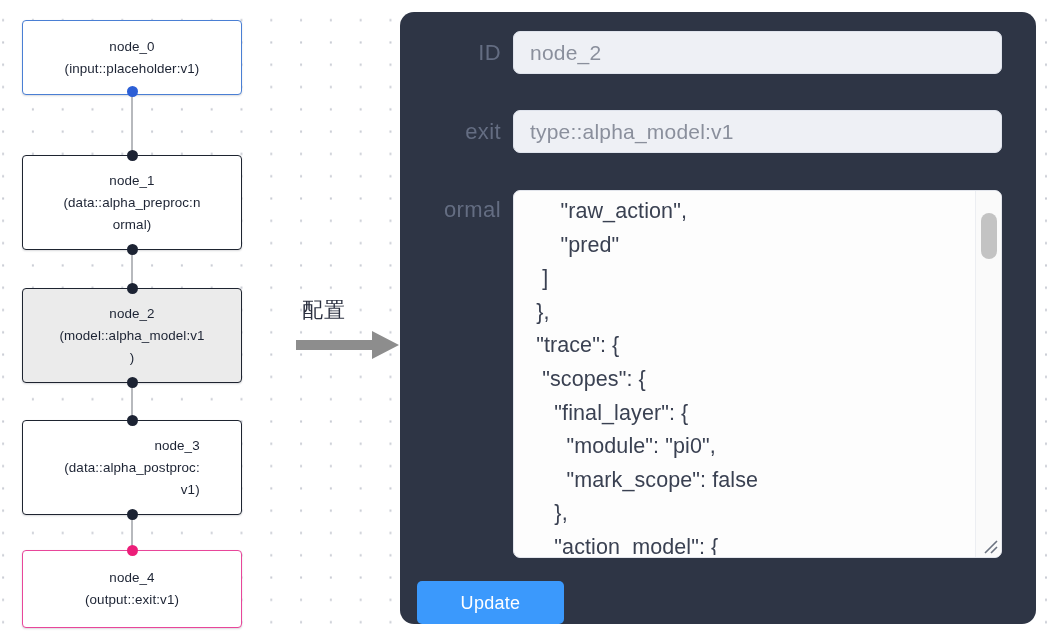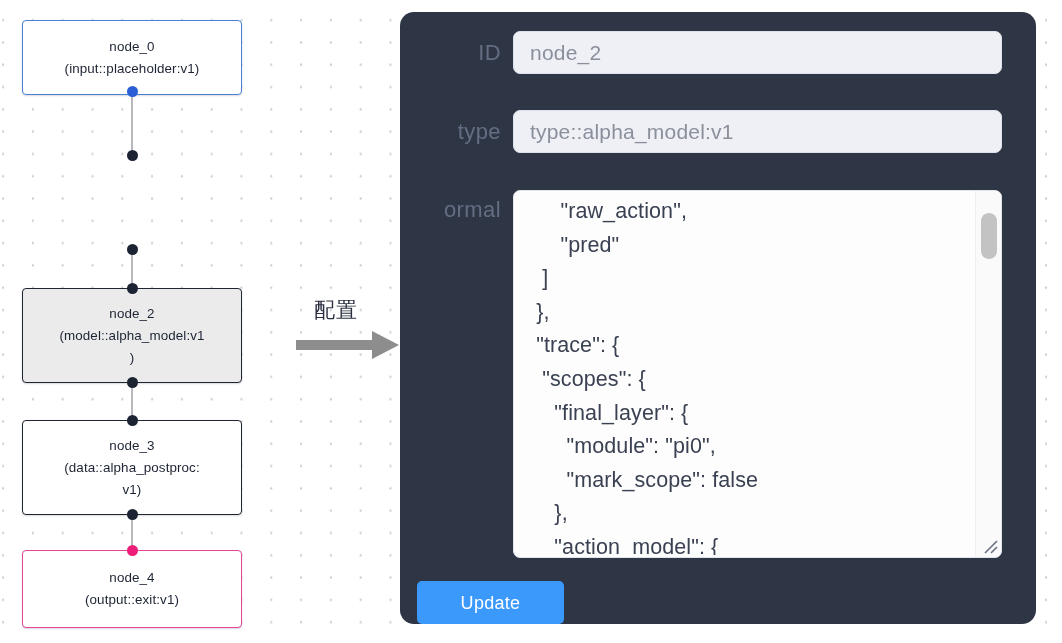--- a/index.html
+++ b/index.html
@@ -45,21 +45,21 @@
     color: #1c2333;
     letter-spacing: .1px;
     padding: 0 8px;
     box-shadow: 0 1px 2px rgba(20,25,40,.16);
   }
   .node .lbl { white-space: pre-wrap; word-break: break-all; }
 
   .node.n0 { top: 20px;  height: 75px; border-color: #4a7fd4; border-width: 1.2px; }
   .node.n1 { top: 155px; height: 95px; }
   .node.n2 { top: 288px; height: 95px; background: #ebebeb; border-width: 1.9px; }
-  .node.n3 { top: 420px; height: 95px; }
+  .node.n3 { top: 420px; height: 95px; text-align: right; }
   .node.n4 { top: 550px; height: 78px; border-color: #e8469a; border-width: 1.5px; }
 
   
   .edge {
     position: absolute;
     left: 131px;
     width: 2.2px;
     background: #b7b9bd;
   }
   .e0 { top: 92px;  height: 66px; }
@@ -89,21 +89,21 @@
   .p4  { top: 545px; }
 
   
   #arrow-group {
     position: absolute;
     left: 296px; top: 296px;
     width: 110px; height: 64px;
   }
   #arrow-caption {
     position: absolute;
-    left: 18px; top: 0;
+    left: 6px; top: 0;
     font-size: 21px;
     color: #2b3040;
     letter-spacing: 1px;
     font-family: "DejaVu Sans", sans-serif;
   }
   #arrow-svg { position: absolute; left: 0; top: 33px; }
 
   
   #panel {
     position: absolute;
@@ -224,20 +224,25 @@
 
     <div class="edge e0"></div>
     <div class="edge e1"></div>
     <div class="edge e2"></div>
     <div class="edge e3"></div>
 
     <div class="node n0">
       <span class="lbl">node_0
 (input::placeholder:v1)</span>
     </div>
+    <div class="node n1">
+      <span class="lbl">node_1
+(data::alpha_preproc:n
+ormal)</span>
+    </div>
     <div class="node n2">
       <span class="lbl">node_2
 (model::alpha_model:v1
 )</span>
     </div>
     <div class="node n3">
       <span class="lbl">node_3
 (data::alpha_postproc:
 v1)</span>
     </div>
@@ -264,21 +269,21 @@
   </div>
 
   <div id="panel">
 
     <div class="field-row" id="row-id">
       <div class="field-label">ID</div>
       <div class="field-input" placeholder="node_2">node_2</div>
     </div>
 
     <div class="field-row" id="row-type">
-      <div class="field-label">type</div>
+      <div class="field-label">exit</div>
       <div class="field-input" placeholder="model::alpha_model:v1">type::alpha_model:v1</div>
     </div>
 
     <div class="field-row" id="row-config">
       <div class="field-label">ormal</div>
       <div class="ta-wrap">
         <div id="config-text">      "raw_action",
       "pred"
    ]
   },

